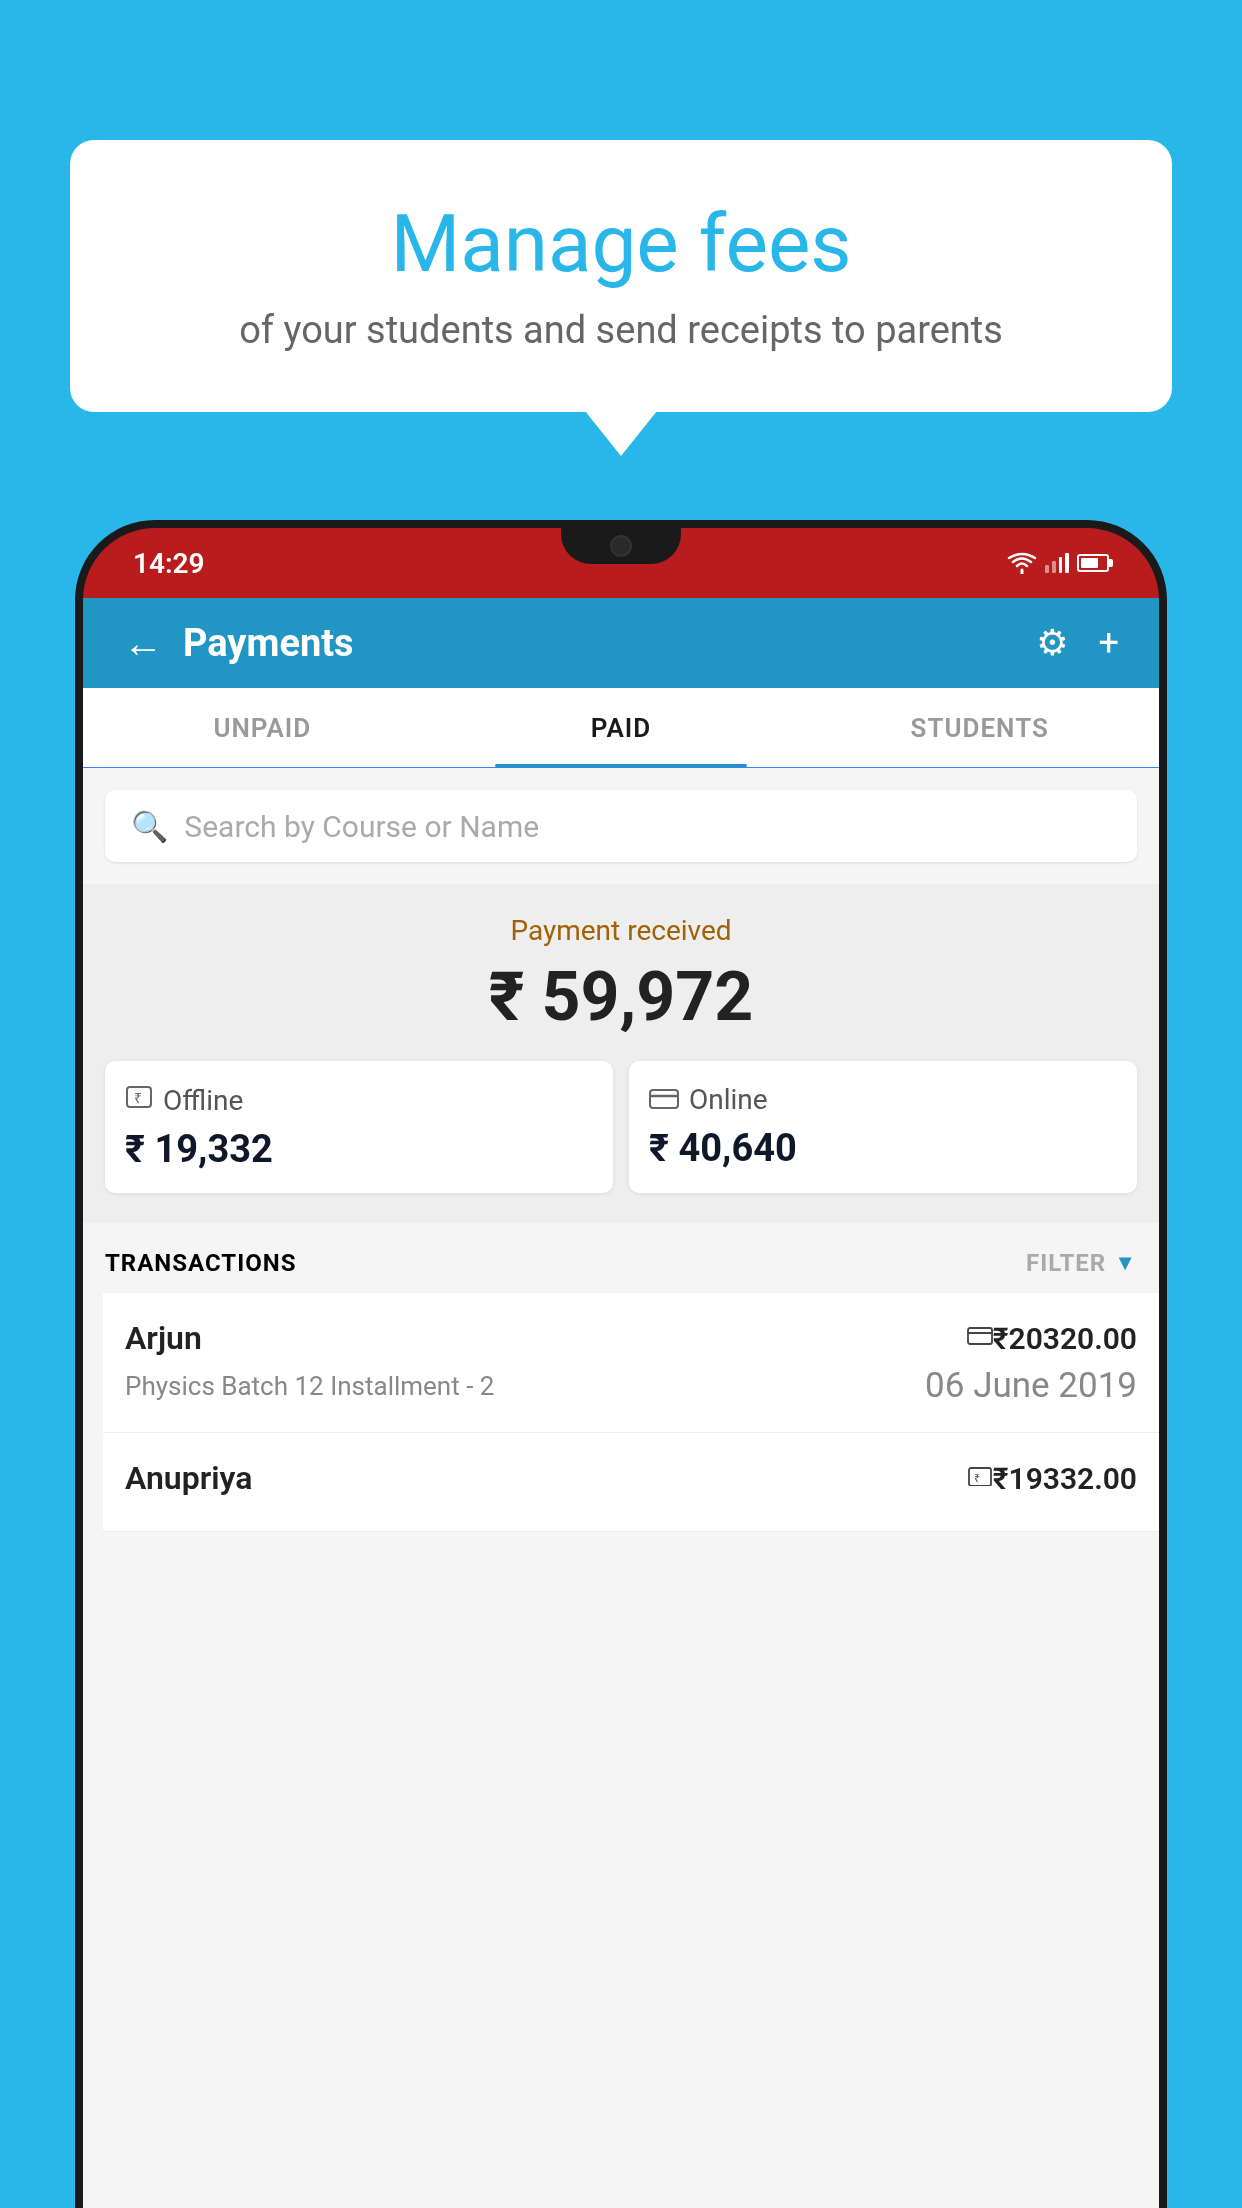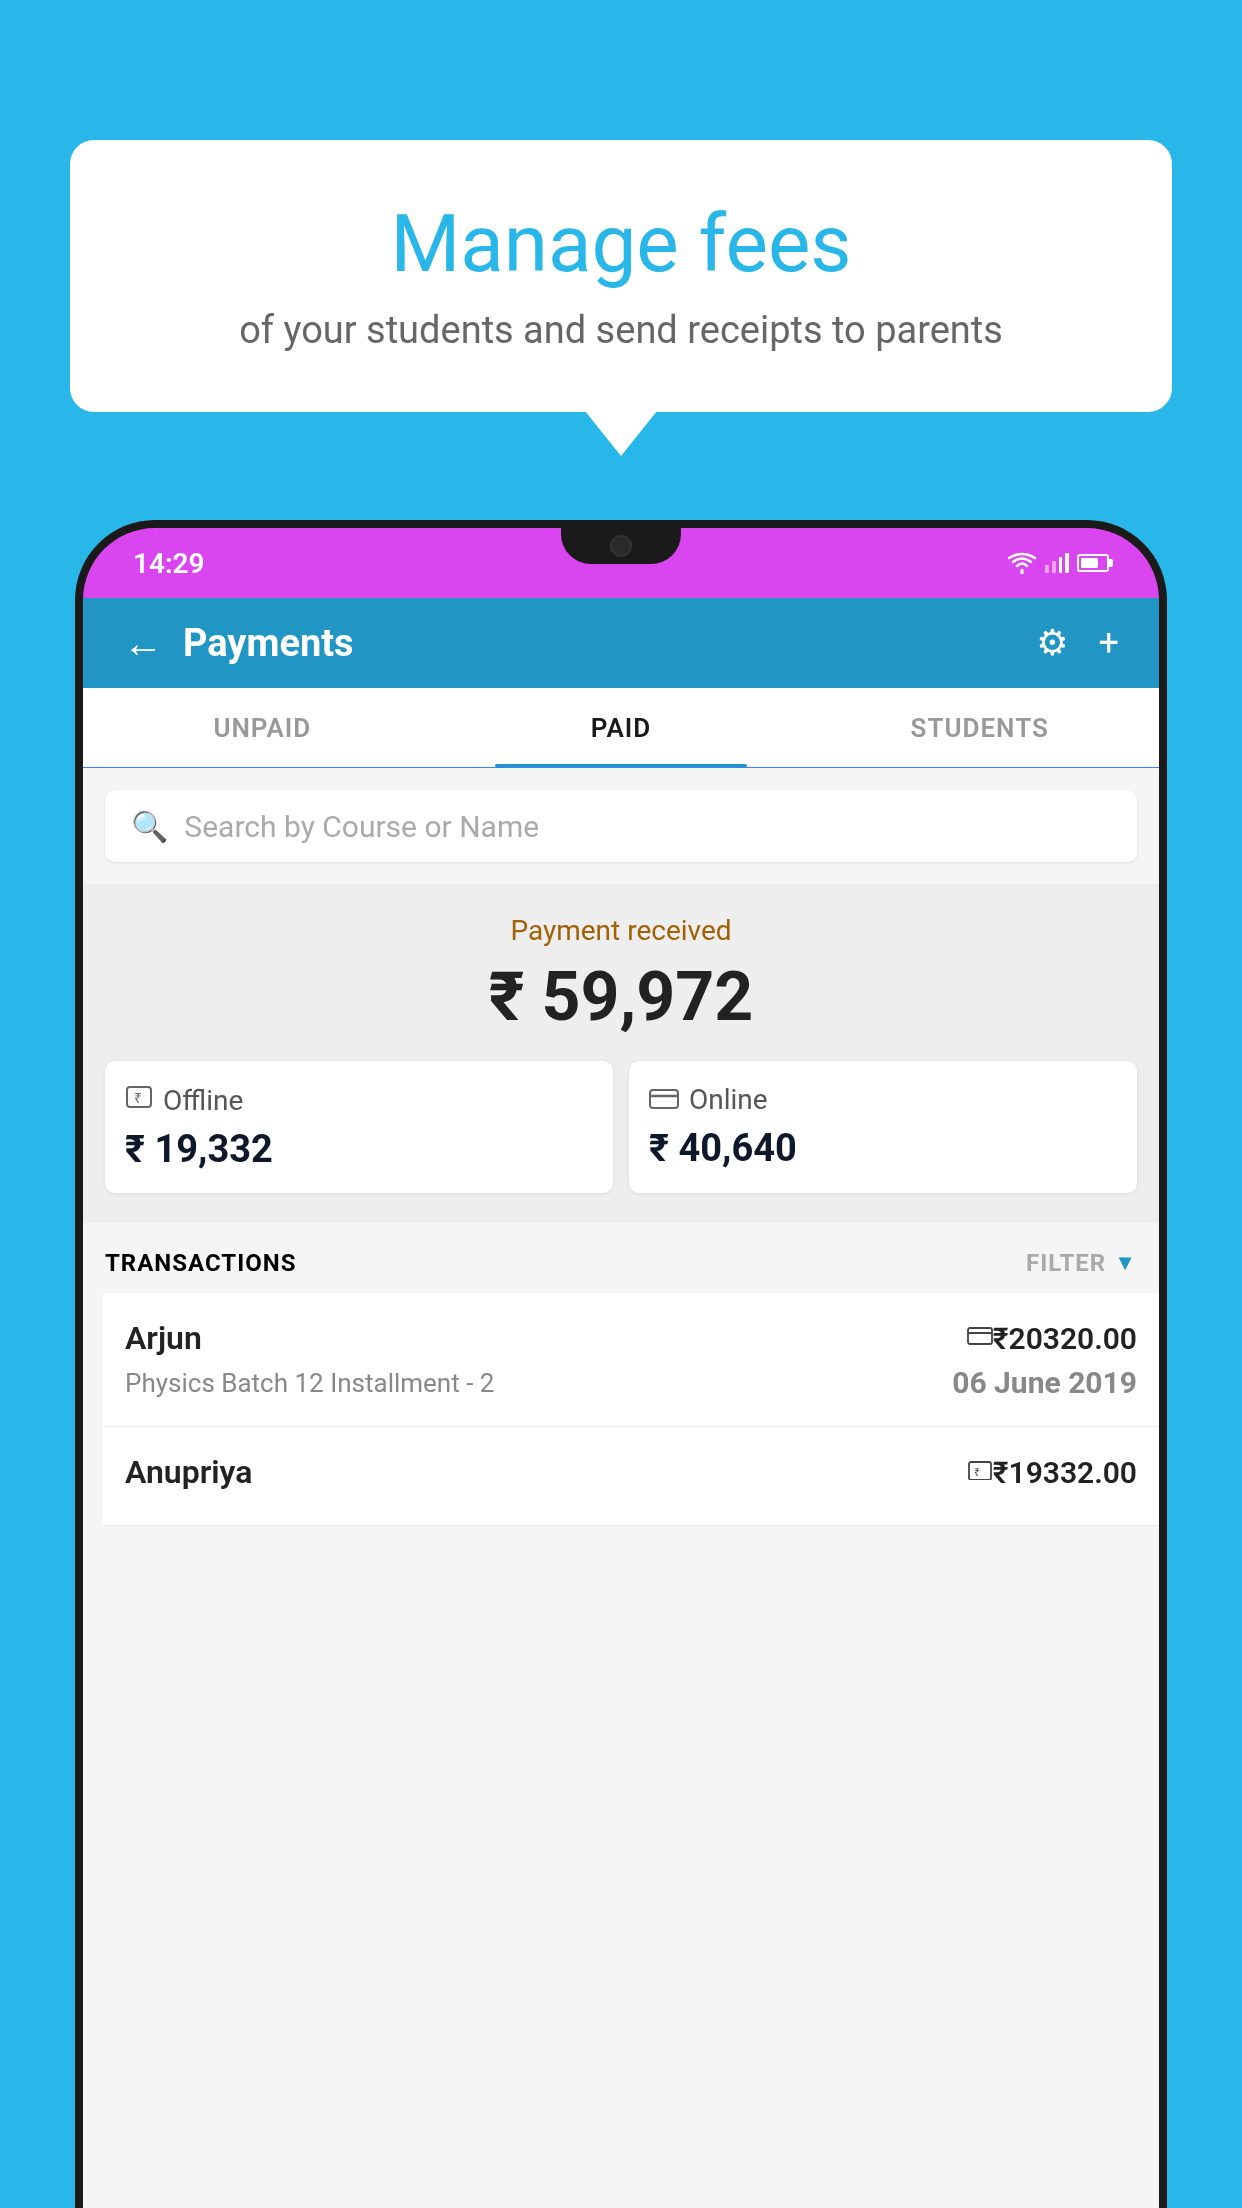--- a/index.html
+++ b/index.html
@@ -101,21 +101,21 @@
       border: 2px solid #333;
     }
 
     
     .status-bar {
       position: absolute;
       top: 0;
       left: 0;
       right: 0;
       height: 70px;
-      background: #d946ef;
+      background: #b91c1c;
       display: flex;
       align-items: center;
       justify-content: space-between;
       padding: 0 50px;
       z-index: 10;
       text-align: right;
     }
 
     .status-time {
       color: white;
@@ -428,23 +428,22 @@
       justify-content: space-between;
       align-items: center;
     }
 
     .transaction-course {
       font-size: 26px;
       color: #888;
     }
 
     .transaction-date {
-      font-size: 30px;
+      font-size: 35px;
       color: #888;
-      font-weight: bold;
     }
   </style>
 </head>
 <body>
 
 <div style="width:100%;height:100%;position:absolute;top:0;left:0;background:#29b6e8;"></div>
 
 <div class="speech-bubble-container">
   <div class="speech-bubble">
     <div class="bubble-title">Manage fees</div>

